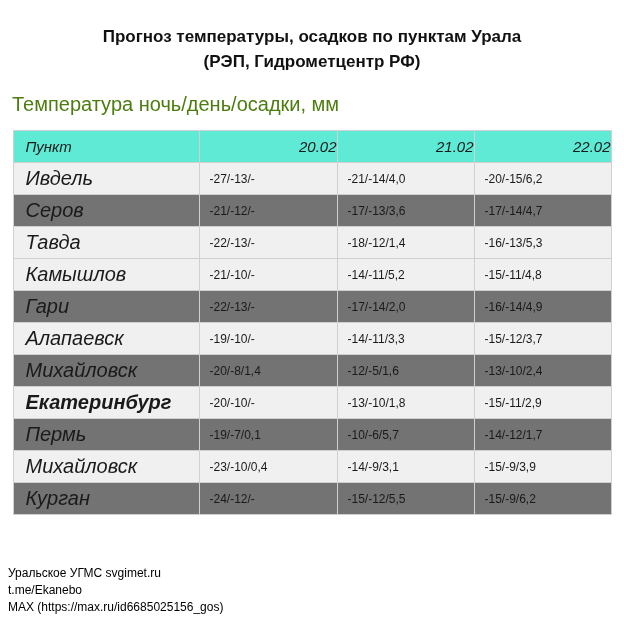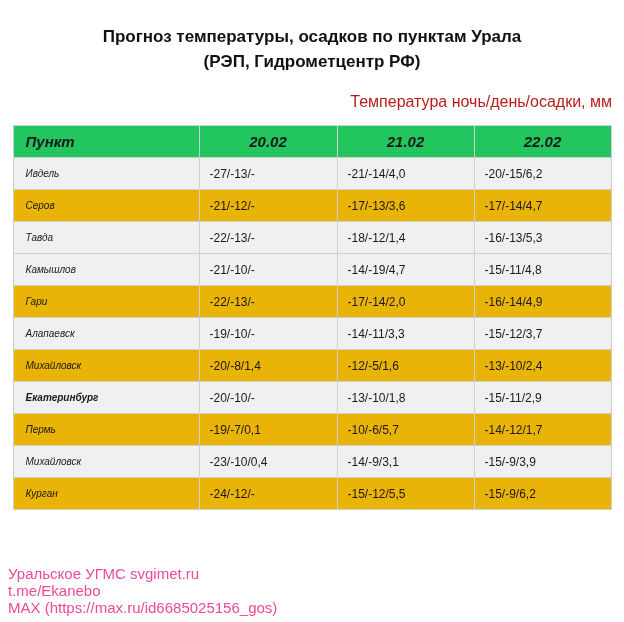--- a/index.html
+++ b/index.html
@@ -26,88 +26,88 @@
     font-weight: bold;
     font-size: 17px;
     line-height: 25px;
     padding-top: 12px;
     color: #111111;
   }
   .title .line2 {
     display: block;
   }
   .subtitle {
-    text-align: right;
-    font-size: 16px;
-    color: #b91c1c;
+    text-align: left;
+    font-size: 20px;
+    color: #4d7c0f;
     padding-top: 19px;
     padding-bottom: 14px;
   }
   table.forecast {
     border-collapse: collapse;
     width: 598px;
     margin: 0 auto;
     table-layout: fixed;
   }
   table.forecast th, table.forecast td {
     border: 1px solid #d0d0d0;
     padding: 0;
     height: 31px;
     vertical-align: middle;
     font-size: 15px;
   }
   thead th {
     font-style: italic;
-    font-weight: bold;
+    font-weight: normal;
     font-size: 16px;
     height: 44px;
-    background: #22c55e;
+    background: #5eead4;
     border-top: 1px solid #c8c8c8;
     border-bottom: 2px solid #b0b0b0;
   }
   thead th.col-point {
     text-align: left;
     padding-left: 12px;
     font-style: italic;
   }
   thead th.col-date {
-    text-align: center;
+    text-align: right;
     font-style: italic;
   }
   tbody td.point {
     text-align: left;
     padding-left: 12px;
     font-style: italic;
-    font-size: 10px;
+    font-size: 20px;
   }
   tbody td.val {
     text-align: left;
     padding-left: 10px;
     font-size: 12px;
   }
   tbody tr.shaded td {
     background: #f0f0f0;
   }
   tbody tr.plain td {
-    background: #eab308;
+    background: #737373;
   }
   tbody td.point.bold {
     font-weight: bold;
   }
   col.c0 { width: 186px; }
   col.c1 { width: 138px; }
   col.c2 { width: 137px; }
   col.c3 { width: 137px; }
   .footer {
     position: absolute;
     left: 8px;
     bottom: 6px;
-    font-size: 15px;
+    font-size: 12px;
     line-height: 17px;
-    color: #ec4899;
+    color: #000000;
   }
   .footer div {
     white-space: nowrap;
   }
 </style>
 </head>
 <body>
 
 <div class="page">
 
@@ -148,21 +148,21 @@
       </tr>
       <tr class="shaded">
         <td class="point">Тавда</td>
         <td class="val">-22/-13/-</td>
         <td class="val">-18/-12/1,4</td>
         <td class="val">-16/-13/5,3</td>
       </tr>
       <tr class="shaded">
         <td class="point">Камышлов</td>
         <td class="val">-21/-10/-</td>
-        <td class="val">-14/-19/4,7</td>
+        <td class="val">-14/-11/5,2</td>
         <td class="val">-15/-11/4,8</td>
       </tr>
       <tr class="plain">
         <td class="point">Гари</td>
         <td class="val">-22/-13/-</td>
         <td class="val">-17/-14/2,0</td>
         <td class="val">-16/-14/4,9</td>
       </tr>
       <tr class="shaded">
         <td class="point">Алапаевск</td>

